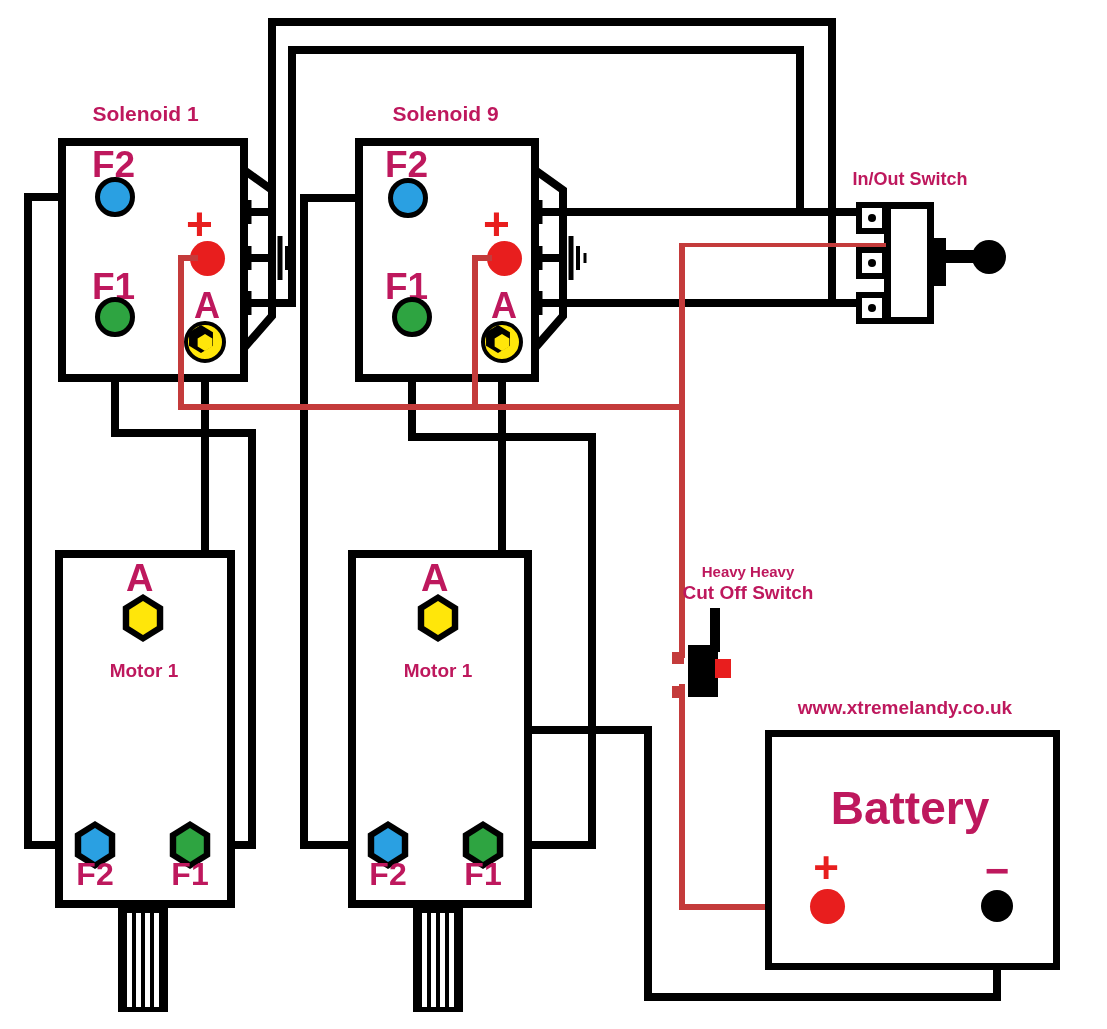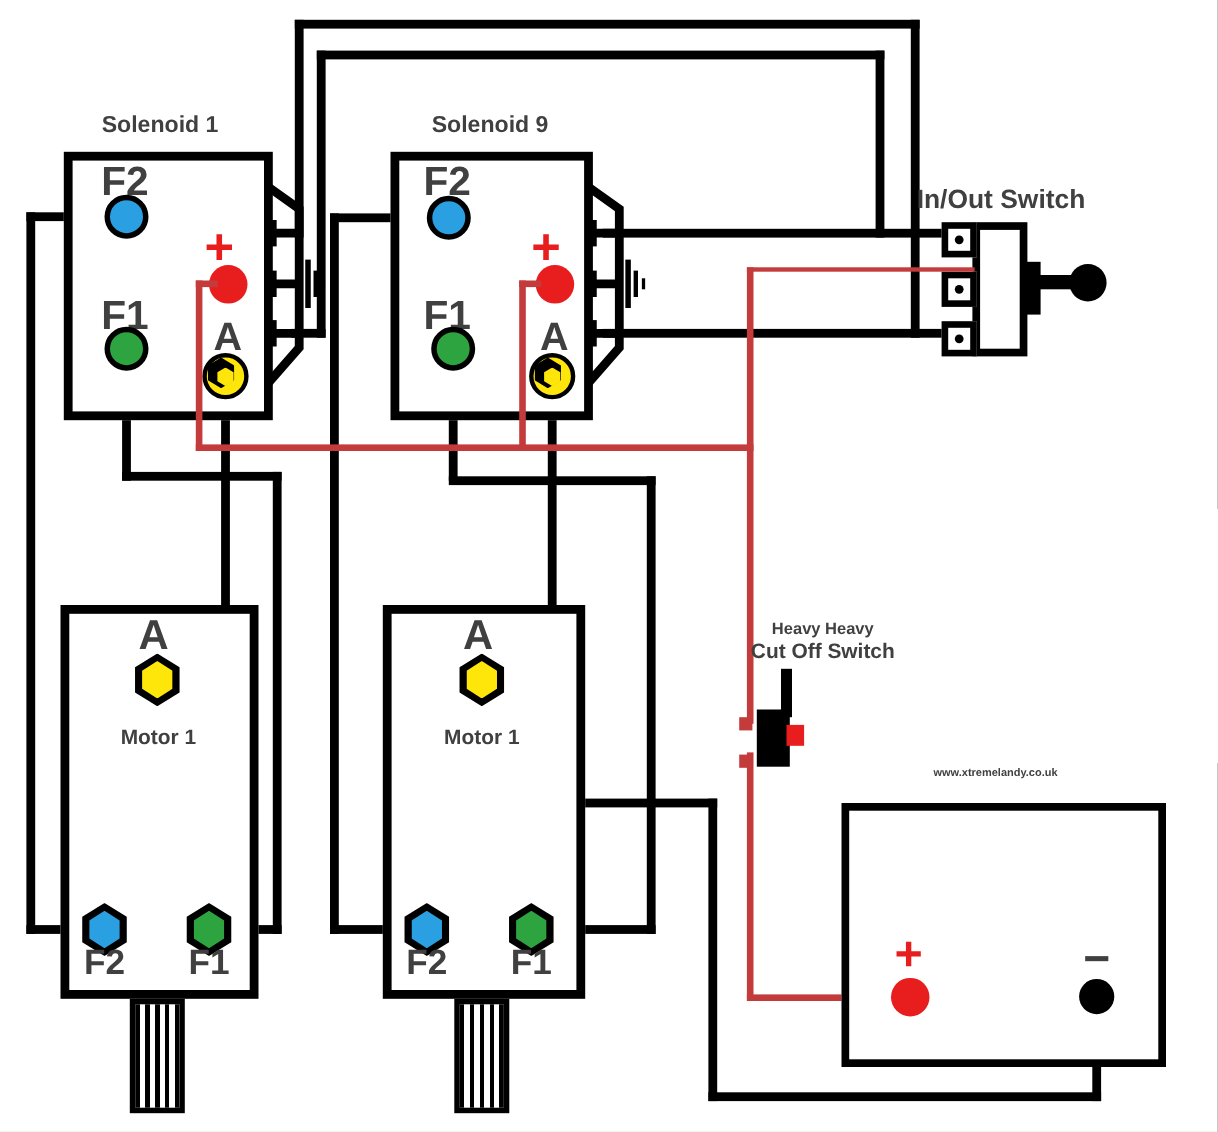--- a/index.html
+++ b/index.html
@@ -3,21 +3,21 @@
 <meta charset="utf-8">
 <style>
   html,body{margin:0;padding:0;background:#888;}
   .canvas{
     position:relative;width:1107px;height:1029px;background:var(--background,#fff);
     font-family:"Liberation Sans",sans-serif;overflow:hidden;
   }
   .w{position:absolute;background:var(--line-black,#000);}
   .wr{position:absolute;background:var(--wire-red,#c43b3b);}
   .box{position:absolute;border:8px solid var(--line-black,#000);background:#fff;box-sizing:border-box;}
-  .lbl{position:absolute;color:#404040;font-weight:bold;line-height:1;white-space:nowrap;}
+  .lbl{position:absolute;color:#be185d;font-weight:bold;line-height:1;white-space:nowrap;}
   .ctr{text-align:center;}
   .circ{position:absolute;border-radius:50%;box-sizing:border-box;}
   .term-ring{border:5px solid var(--line-black,#000);}
   .hex{clip-path:polygon(50% 0%,96% 26%,96% 74%,50% 100%,4% 74%,4% 26%);}
   .hexwrap{position:absolute;}
   .hex-outer{position:absolute;inset:0;background:var(--line-black,#000);}
   .hex-inner{position:absolute;background:var(--terminal-yellow,#ffe60a);}
   .shaft{position:absolute;border:5px solid var(--line-black,#000);box-sizing:border-box;
     background:repeating-linear-gradient(to right,#000 0 4px,#fff 4px 9px);}
   .sw-term{position:absolute;border:6px solid var(--line-black,#000);background:#fff;box-sizing:border-box;}
@@ -121,21 +121,21 @@
     <line x1="8" y1="90" x2="8" y2="114" stroke="#000" stroke-width="7"></line>
     <line x1="2" y1="147" x2="34" y2="147" stroke="#000" stroke-width="8"></line>
     <line x1="8" y1="135" x2="8" y2="159" stroke="#000" stroke-width="7"></line>
     <g>
       <line x1="40" y1="80" x2="40" y2="124" stroke="#000" stroke-width="5"></line>
       <line x1="47" y1="90" x2="47" y2="114" stroke="#000" stroke-width="4"></line>
       <line x1="54" y1="97" x2="54" y2="107" stroke="#000" stroke-width="3"></line>
     </g>
   </svg>
 
-  <div class="lbl ctr" style="left:820px;top:170px;width:180px;font-size:24px;">In/Out Switch</div>
+  <div class="lbl ctr" style="left:820px;top:170px;width:180px;font-size:18px;">In/Out Switch</div>
   <div class="box" style="left:884px;top:202px;width:50px;height:122px;border-width:7px;"></div>
   <div class="sw-term" style="left:856px;top:202px;width:32px;height:32px;">
       <div class="dot"></div>
     </div>
   <div class="sw-term" style="left:856px;top:247px;width:32px;height:32px;">
       <div class="dot"></div>
     </div>
   <div class="sw-term" style="left:856px;top:292px;width:32px;height:32px;">
       <div class="dot"></div>
     </div>
@@ -154,22 +154,23 @@
   <div class="wr" style="left:679px;top:904px;width:135px;height:6px;"></div>
 
   <div class="lbl ctr" style="left:668px;top:564px;width:160px;font-size:15px;">Heavy Heavy</div>
   <div class="lbl ctr" style="left:668px;top:583px;width:160px;font-size:19px;">Cut Off Switch</div>
   <div class="wr" style="left:672px;top:652px;width:12px;height:12px;"></div>
   <div class="wr" style="left:672px;top:686px;width:12px;height:12px;"></div>
   <div class="w" style="left:710px;top:608px;width:10px;height:44px;"></div>
   <div class="w" style="left:688px;top:645px;width:30px;height:52px;"></div>
   <div class="wr" style="left:715px;top:659px;width:16px;height:19px;background:var(--terminal-red,#e81e1e);"></div>
 
-  <div class="lbl ctr" style="left:795px;top:698px;width:220px;font-size:10px;">www.xtremelandy.co.uk</div>
+  <div class="lbl ctr" style="left:795px;top:698px;width:220px;font-size:19px;">www.xtremelandy.co.uk</div>
   <div class="box" style="left:765px;top:730px;width:295px;height:240px;border-width:7px;"></div>
+  <div class="lbl ctr" style="left:790px;top:785px;width:240px;font-size:46px;">Battery</div>
   <div class="lbl red-txt ctr" style="left:806px;top:846px;width:40px;font-size:44px;">+</div>
   <div class="circ" style="left:810px;top:889px;width:35px;height:35px;background:var(--terminal-red,#e81e1e);"></div>
   <div class="lbl ctr" style="left:977px;top:850px;width:40px;font-size:42px;">−</div>
   <div class="circ" style="left:981px;top:890px;width:32px;height:32px;background:var(--line-black,#000);"></div>
 
   <div class="box" style="left:55px;top:550px;width:180px;height:358px;"></div>
   <div class="lbl" style="left:126px;top:559px;font-size:38px;">A</div>
   <div class="hexwrap" style="left:121px;top:594px;width:44px;height:48px;">
     <div class="hex hex-outer"></div>
     <div class="hex hex-inner" style="left:7px;top:7px;width:30px;height:34px;"></div>

